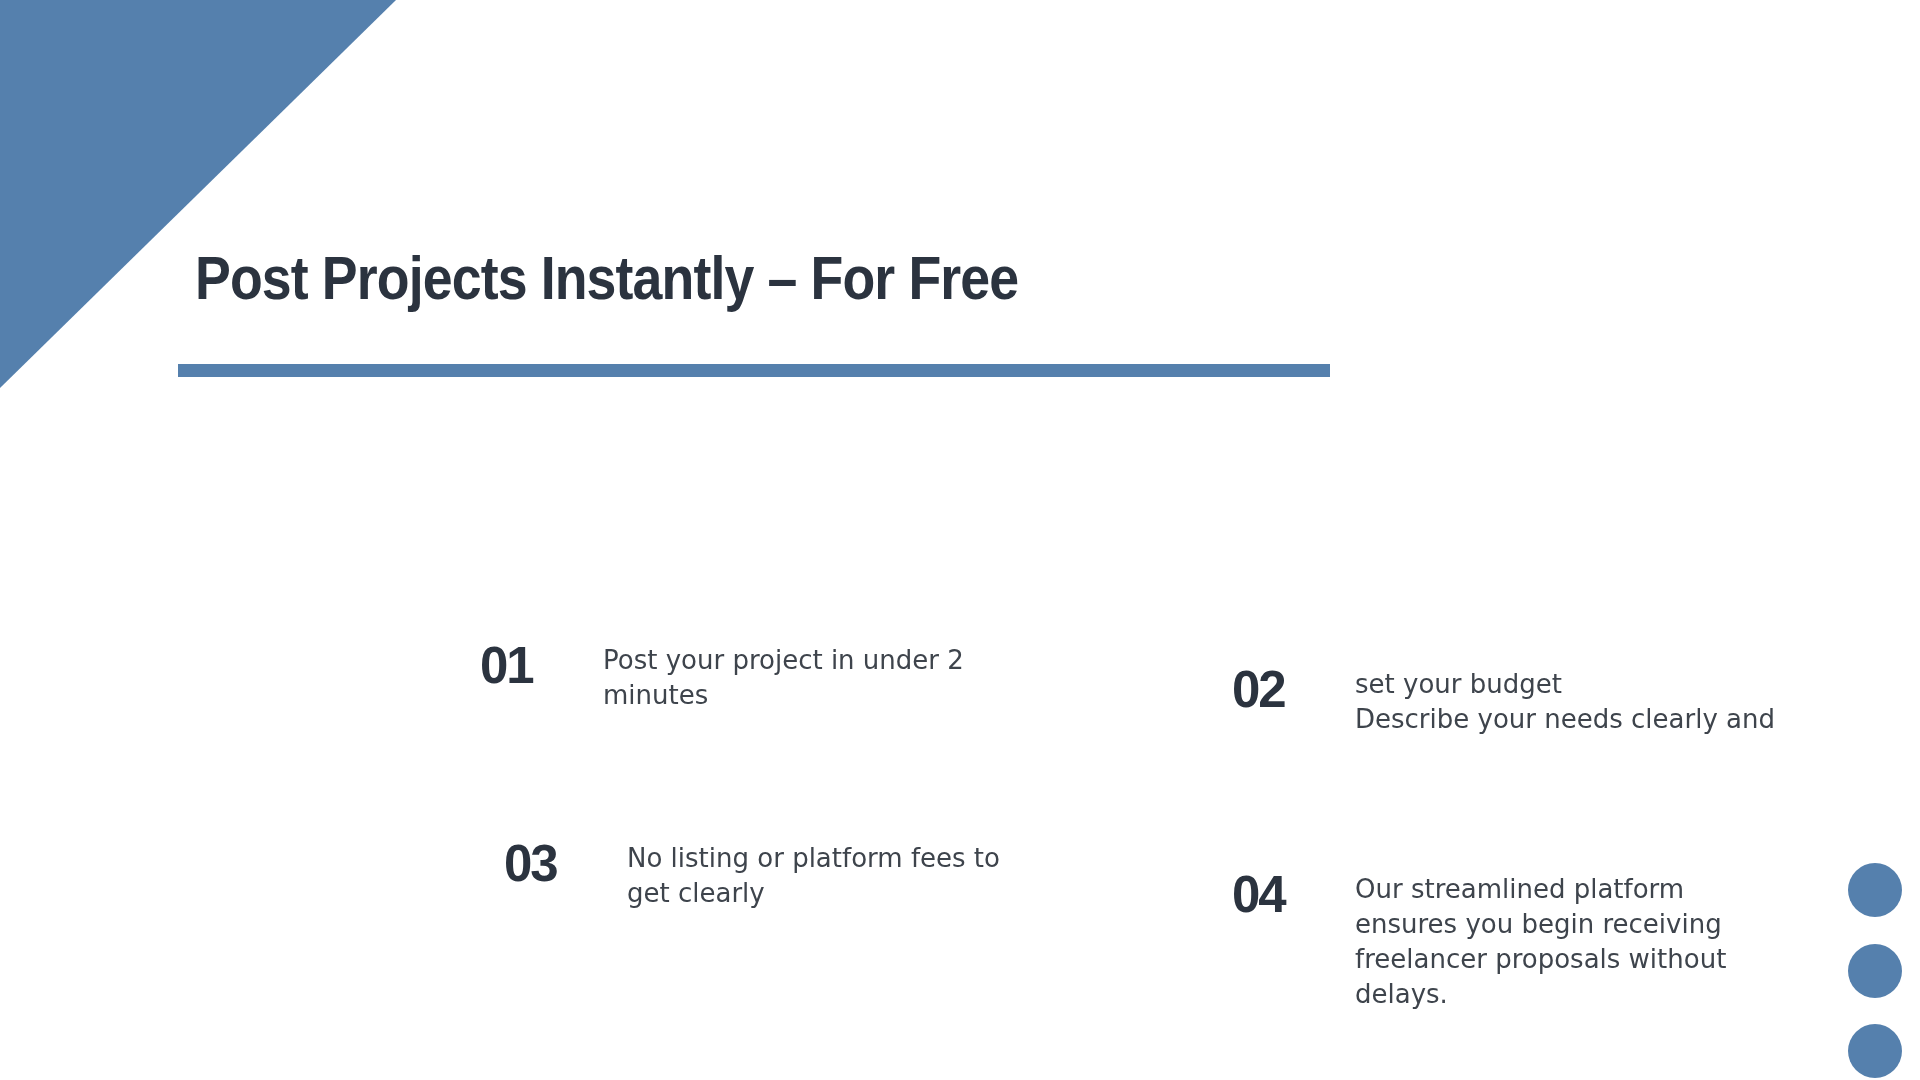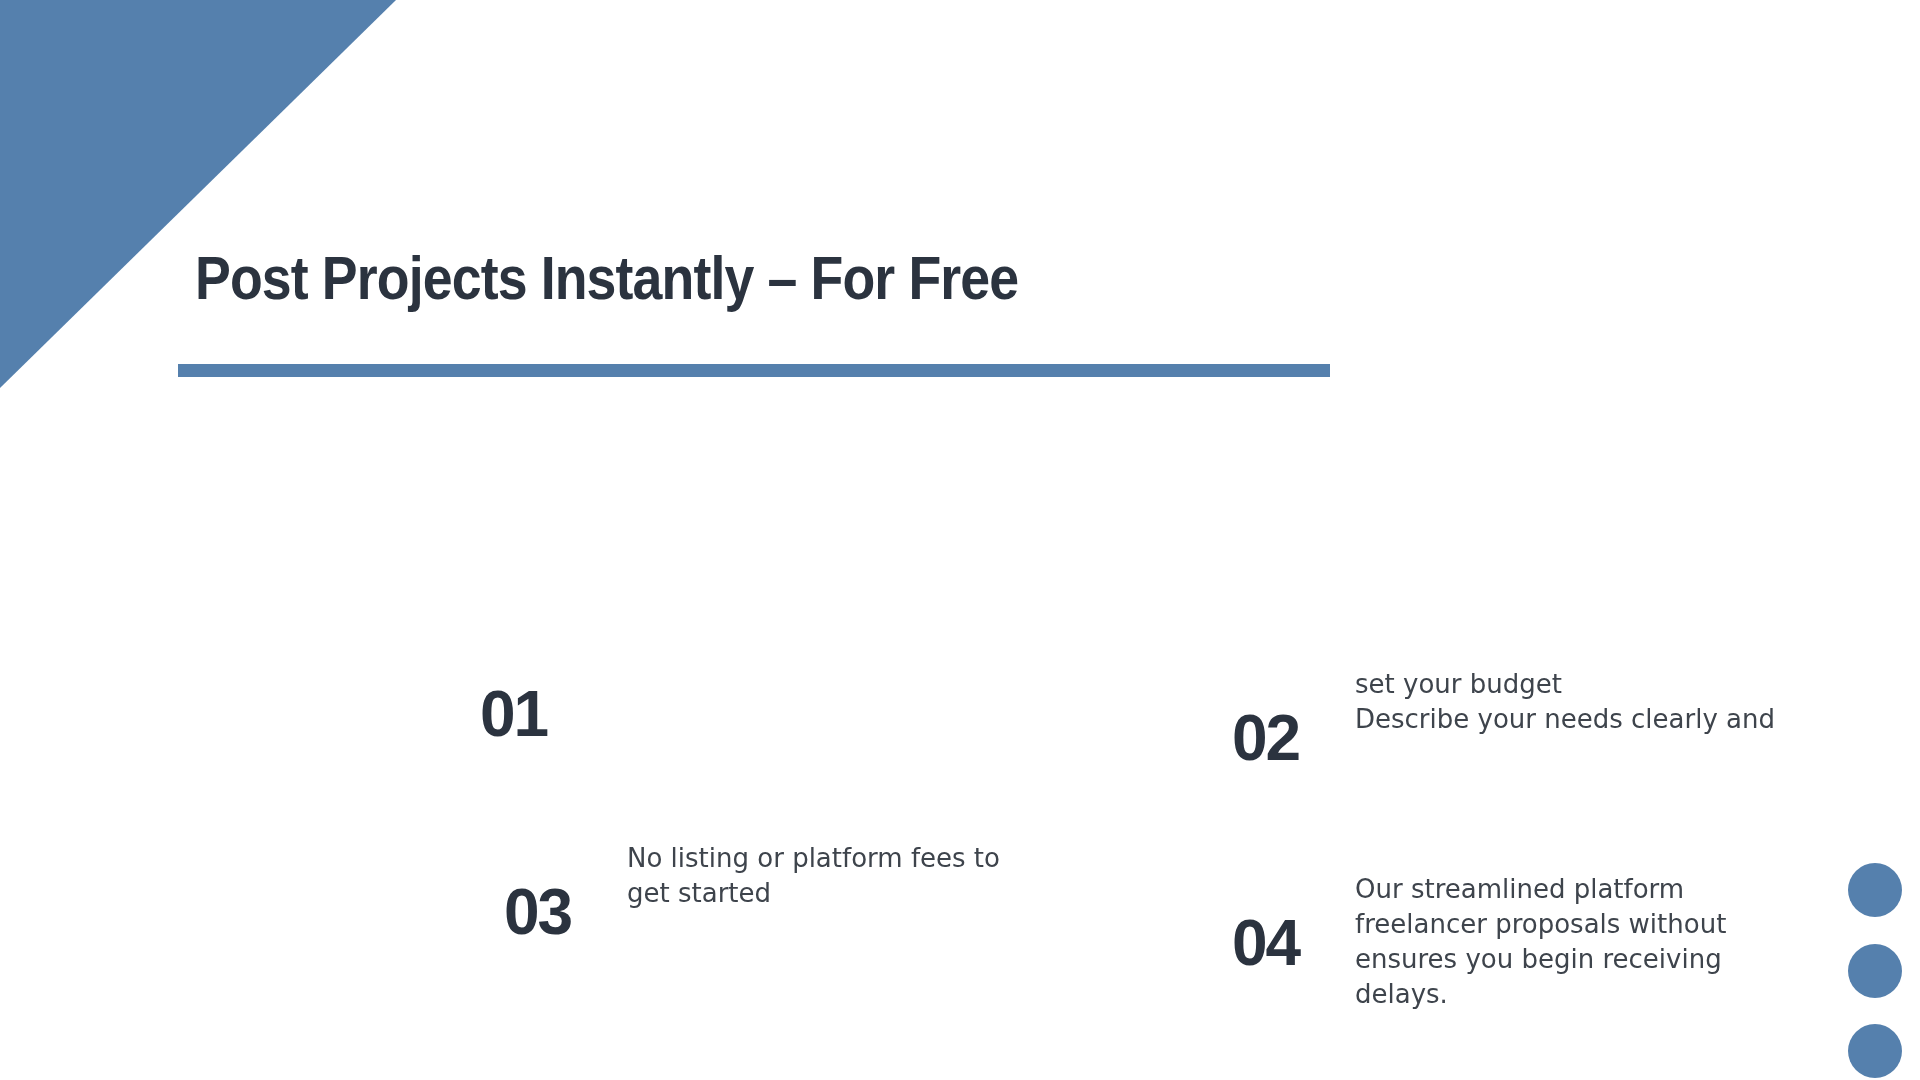--- a/index.html
+++ b/index.html
@@ -52,26 +52,25 @@
     display: flex;
     align-items: flex-start;
   }
   .step-1 { left: 480px;  top: 637px; }
   .step-2 { left: 1232px; top: 661px; }
   .step-3 { left: 504px;  top: 835px; }
   .step-4 { left: 1232px; top: 866px; }
   .step-number {
     width: 123px;
     flex: none;
-    font-size: 64px;
+    font-size: 51px;
     font-weight: 700;
     letter-spacing: -2px;
     line-height: 58px;
     color: var(--heading);
-    margin-top: 48px;
   }
   .step-text {
     padding-top: 6px;
     font-family: "DejaVu Sans", sans-serif;
     font-size: 26px;
     line-height: 35px;
     color: var(--body-text);
   }
   .step-text .line { white-space: nowrap; }
   
@@ -92,44 +91,48 @@
 <div class="slide">
 
   <div class="corner-triangle"></div>
 
   <h1 class="slide-title">Post Projects Instantly – For Free</h1>
 
   <div class="title-underline"></div>
 
   <div class="step step-1">
     <div class="step-number">01</div>
+    <div class="step-text">
+      <div class="line">Post your project in under 2</div>
+      <div class="line">minutes</div>
+    </div>
   </div>
 
   <div class="step step-2">
     <div class="step-number">02</div>
     <div class="step-text">
       <div class="line">set your budget</div>
       <div class="line">Describe your needs clearly and</div>
     </div>
   </div>
 
   <div class="step step-3">
     <div class="step-number">03</div>
     <div class="step-text">
       <div class="line">No listing or platform fees to</div>
-      <div class="line">get started</div>
+      <div class="line">get clearly</div>
     </div>
   </div>
 
   <div class="step step-4">
     <div class="step-number">04</div>
     <div class="step-text">
       <div class="line">Our streamlined platform</div>
+      <div class="line">ensures you begin receiving</div>
       <div class="line">freelancer proposals without</div>
-      <div class="line">ensures you begin receiving</div>
       <div class="line">delays.</div>
     </div>
   </div>
 
   <div class="side-dot dot-1"></div>
   <div class="side-dot dot-2"></div>
   <div class="side-dot dot-3"></div>
 
 </div>
 

